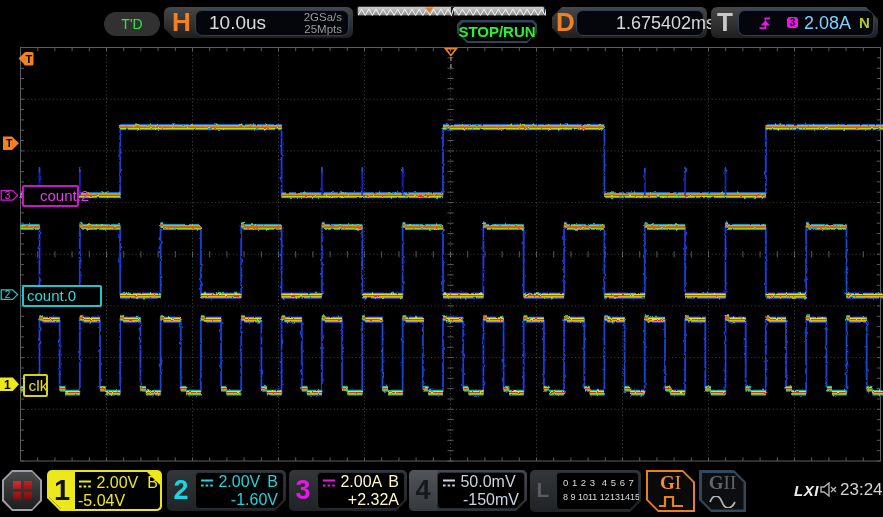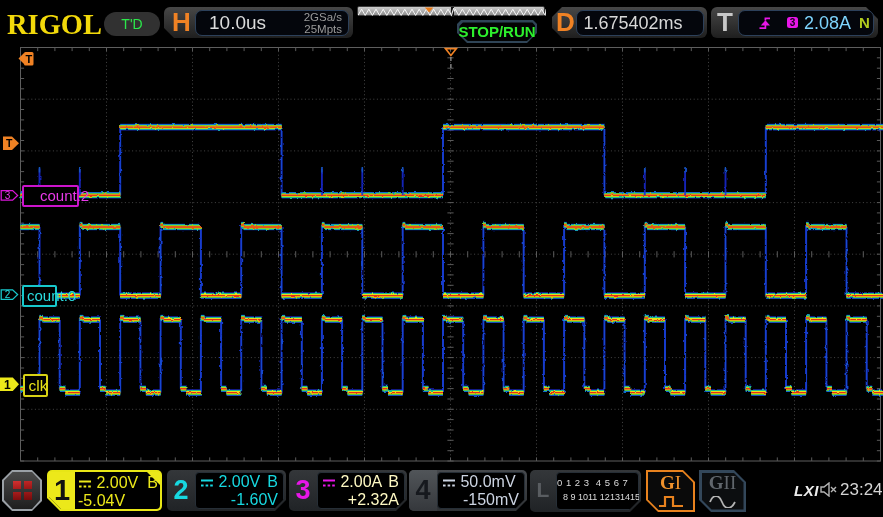--- a/index.html
+++ b/index.html
@@ -10,21 +10,20 @@
 .btn{position:absolute}
 .btn .bg{position:absolute;inset:0;background:#2f4456}
 .btn .fg{position:absolute;inset:2.4px;background:#030303}
 .btn .tx{position:absolute;inset:0;text-align:center;font-weight:bold;font-size:15px}
 .chbox{position:absolute;width:119px;height:41px;background:linear-gradient(#34373a,#202326);border-radius:5px}
 .chval{position:absolute;left:28px;top:2px;right:2px;bottom:2px;background:#000;border-radius:4px;border:1px solid #262e36;font-size:16px;line-height:18px;padding:0 5px 0 4px}
 .chnum{position:absolute;left:0;top:0;width:28px;height:41px;text-align:center;font-weight:bold;font-size:27px;line-height:40px}
 </style></head><body>
 <div id="scr">
 
-<div class="abs" style="left:7px;top:9px;font-family:'Liberation Serif',serif;font-weight:bold;font-size:28.5px;color:#f2d90a">RIGOL</div>
 <div class="abs" style="left:104px;top:12px;width:56px;height:24px;border-radius:12px;background:#313131;text-align:center;line-height:24px;font-weight:normal;font-size:14px;color:#2be84a">T'D</div>
 
 <div class="panel" style="left:164px;top:7px;width:189px;height:31px;clip-path:polygon(0 0,100% 0,100% 100%,10px 100%,0 calc(100% - 10px))"></div>
 <div class="pletter" style="left:172px;top:7px;color:#f08224">H</div>
 <div class="innerbox" style="left:195px;top:9.5px;width:154px;height:26px"></div>
 <div class="abs" style="left:209px;top:10px;font-size:19px;color:#dcdcdc;line-height:25px">10.0us</div>
 <div class="abs" style="left:260px;top:11px;width:82px;text-align:right;font-size:11.5px;color:#9a9a9a;line-height:12px">2GSa/s<br>25Mpts</div>
 
 <div class="abs" style="left:357px;top:6px;width:188px;height:10px;background:linear-gradient(#cdcdcd,#8f8f8f);border:1px solid #3a3a3a;border-radius:2px">
       <svg width="188" height="10" viewBox="0 0 188 10" style="position:absolute;left:0;top:0">
@@ -37,21 +36,21 @@
 
 <div class="btn" style="left:457px;top:20px;width:80px;height:23px">
   <div class="bg" style="clip-path:polygon(4px 0,76px 0,80px 4px,80px 13px,70px 23px,10px 23px,0 13px,0 4px)"></div>
   <div class="fg" style="clip-path:polygon(3.5px 0,73px 0,76px 3.5px,76px 11px,67px 19px,9px 19px,0 11px,0 3.5px)"></div>
   <div class="tx" style="line-height:23px;color:#2df02d">STOP/RUN</div>
 </div>
 
 <div class="panel" style="left:552px;top:7px;width:155px;height:31px;clip-path:polygon(10px 0,100% 0,100% 100%,10px 100%,0 calc(100% - 10px),0 10px)"></div>
 <div class="pletter" style="left:556px;top:7px;color:#f08224">D</div>
 <div class="innerbox" style="left:576px;top:9.5px;width:128px;height:26px"></div>
-<div class="abs" style="left:569px;top:10.5px;width:128px;text-align:center;font-size:18px;color:#d8d8d8;line-height:25px">1.675402ms</div>
+<div class="abs" style="left:587px;top:10.5px;width:128px;text-align:right;font-size:18px;color:#d8d8d8;line-height:25px">1.675402ms</div>
 
 <div class="panel" style="left:711px;top:7px;width:167px;height:31px;clip-path:polygon(0 0,calc(100% - 12px) 0,100% 12px,100% 100%,0 100%)"></div>
 <div class="pletter" style="left:717px;top:7px;color:#c8c8c8">T</div>
 <div class="innerbox" style="left:738px;top:9.5px;width:136px;height:26px"></div>
 <svg class="abs" style="left:759px;top:17px" width="13" height="13" viewBox="0 0 13 13">
   <path d="M0.5,11.2 H6.4 V8 M6.4,3.6 V1.3 H11" stroke="#e816e8" stroke-width="1.7" fill="none"></path>
   <polygon points="1.8,8.6 11,8.6 6.4,3.2" fill="#e816e8"></polygon>
 </svg>
 <div class="abs" style="left:787px;top:17px;width:11px;height:11px;background:#e816e8;border-radius:2.5px;text-align:center;font-size:10px;font-weight:bold;color:#18001a;line-height:11px">3</div>
 <div class="abs" style="left:804px;top:10.5px;font-size:18px;color:#7dd3fc;line-height:25px">2.08A</div>
@@ -125,21 +124,21 @@
 <polygon points="1.2,289.8 12.6,289.8 17.6,294.6 12.6,299.4 1.2,299.4" fill="#000" stroke="#17c8cc" stroke-width="1.3"></polygon>
 <text x="7.6" y="298.2" font-size="10" fill="#2adce0" text-anchor="middle">2</text>
 <polygon points="0,377.5 12.8,377.5 19,384.3 12.8,391 0,391" fill="#ece81a"></polygon>
 <text x="7.4" y="389" font-size="12" font-weight="bold" fill="#000" text-anchor="middle">1</text>
 <polygon points="445.4,48.6 456.4,48.6 450.9,55.4" fill="none" stroke="#f08224" stroke-width="1.6"></polygon>
 <line x1="450.9" y1="57" x2="450.9" y2="68" stroke="#999" stroke-width="1.2" stroke-dasharray="4 3"></line>
 </g>
 </svg>
 
 <div class="abs" style="left:22px;top:184.5px;width:57px;height:22px;background:#000;border:2px solid #cc14cc;border-radius:2px;color:#e83ae8;font-size:15px;line-height:18px;padding-left:16px">count.2</div>
-<div class="abs" style="left:22px;top:285px;width:35px;height:22px;background:#000;border:2px solid #17c8cc;border-radius:2px;color:#2adce0;font-size:15px;line-height:18px;padding-left:3px">count.0</div>
+<div class="abs" style="left:22px;top:285px;width:80px;height:22px;background:#000;border:2px solid #17c8cc;border-radius:2px;color:#2adce0;font-size:15px;line-height:18px;padding-left:3px">count.0</div>
 <div class="abs" style="left:22.5px;top:374px;width:25px;height:23px;background:#000;border:2px solid #d8d214;border-radius:2px;color:#e8e216;font-size:15.5px;line-height:19px;padding-left:4px">clk</div>
 
 <div class="abs" style="left:2px;top:470px;width:40px;height:41px">
   <div class="abs" style="inset:0;background:#9aa0a6;clip-path:polygon(10px 0,30px 0,40px 10px,40px 31px,30px 41px,10px 41px,0 31px,0 10px)"></div>
   <div class="abs" style="inset:1.8px;background:linear-gradient(#4a4a4a,#1e1e1e);clip-path:polygon(9px 0,28px 0,36.5px 9px,36.5px 28px,28px 37.5px,9px 37.5px,0 28px,0 9px)"></div>
   <div class="abs" style="left:11px;top:11px;width:8px;height:8px;background:linear-gradient(#d03030,#a81c1c)"></div>
   <div class="abs" style="left:22px;top:11px;width:8px;height:8px;background:linear-gradient(#c02626,#981616)"></div>
   <div class="abs" style="left:11px;top:22px;width:8px;height:8px;background:linear-gradient(#a81c1c,#7c0e0e)"></div>
   <div class="abs" style="left:22px;top:22px;width:8px;height:8px;background:linear-gradient(#9c1818,#740c0c)"></div>
 </div>
@@ -191,21 +190,21 @@
           <path d="M1,6.5H13" stroke="#ccd4e2" stroke-width="2" stroke-dasharray="2.6 2"></path>
         </svg>
     <span>50.0mV</span>
     <div style="text-align:right">-150mV</div>
   </div>
 </div>
 
 <div class="chbox" style="left:530px;top:470px;width:111px;height:42px;clip-path:polygon(0 0,100% 0,100% calc(100% - 11px),calc(100% - 11px) 100%,0 100%)">
   <div class="chnum" style="color:#595d61;font-size:21px;width:26px">L</div>
   <div class="chval" style="left:26px;color:#dcdcdc;font-size:10px;line-height:10px;padding:0;clip-path:polygon(0 0,100% 0,100% calc(100% - 10px),calc(100% - 10px) 100%,0 100%)">
-    <div style="margin:5px 0 0 0;white-space:nowrap;font-size:9.5px;letter-spacing:0.5px">0 1 2 3&nbsp; 4 5 6 7</div>
+    <div style="margin:5px 0 0 6px;white-space:nowrap;font-size:9.5px;letter-spacing:0.5px">0 1 2 3&nbsp; 4 5 6 7</div>
     <div style="margin:4px 0 0 6px;white-space:nowrap;font-size:9px">8 9 1011 12131415</div>
   </div>
 </div>
 
 <div class="abs" style="left:646px;top:470px;width:49px;height:42px">
   <div class="abs" style="inset:0;background:#e8821e;clip-path:polygon(0 0,37px 0,49px 12px,49px 42px,12px 42px,0 30px)"></div>
   <div class="abs" style="inset:2px;background:#0a0a0a;clip-path:polygon(0 0,34.5px 0,45px 10.5px,45px 38px,10.5px 38px,0 27.5px)"></div>
   <div class="abs" style="left:0;top:3px;width:49px;text-align:center;color:#f0922c;font-family:'Liberation Serif',serif;font-size:19px;font-weight:bold;line-height:19px">G<span style="font-weight:normal">I</span></div>
   <svg class="abs" style="left:12px;top:24px" width="26" height="14" viewBox="0 0 26 14">
         <path d="M1,12 H7 V3 H15 V12 H25" stroke="#e8821e" stroke-width="2.2" fill="none"></path>

